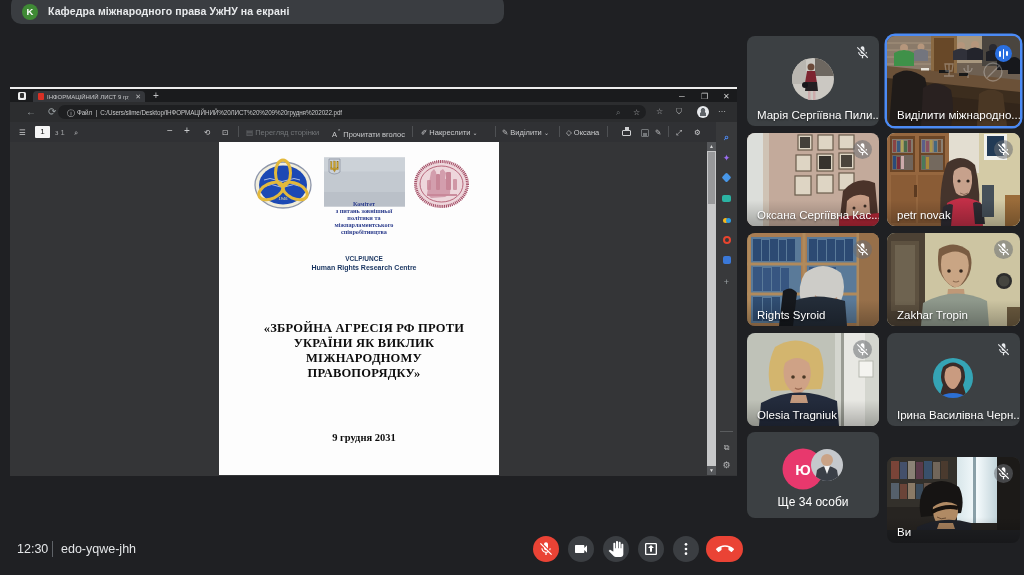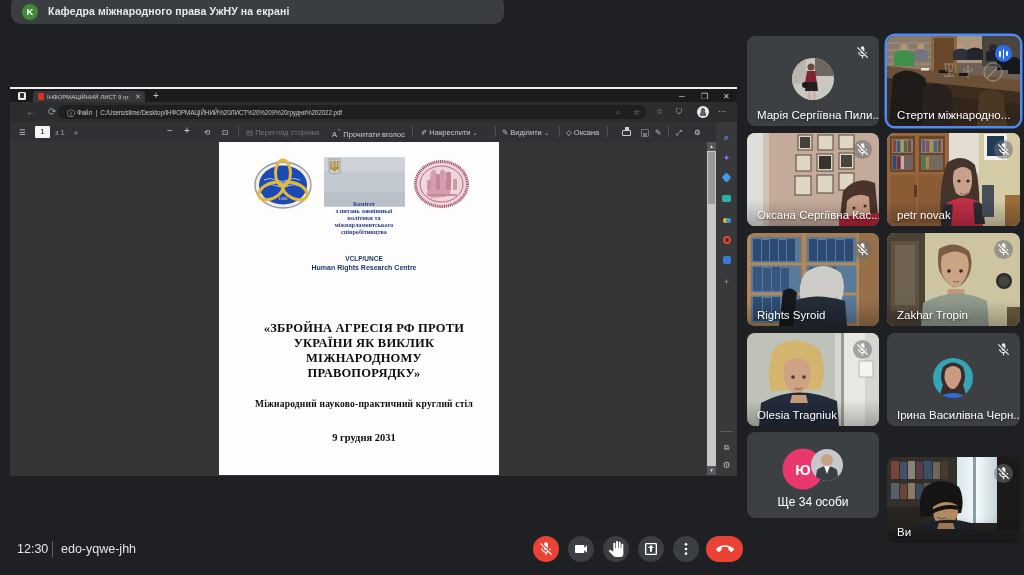--- a/index.html
+++ b/index.html
@@ -173,21 +173,20 @@
           <rect x="234" y="27" width="4" height="11" rx="1" opacity=".8"></rect>
           <path d="M208 42 h30 v2 h-30 z" opacity=".9"></path>
         </g>
       </svg>
       <div style="position:absolute;left:104px;top:27px;width:82px;text-align:center;color:#2b3c8c;font-weight:bold;font-size:6.2px;line-height:6.9px;" class="serif">Комітет<br>з питань зовнішньої<br>політики та<br>міжпарламентського<br>співробітництва</div>
 
       <div class="pc navy" style="top:113px;font-size:6.5px;font-weight:bold;">VCLP/UNCE</div>
       <div class="pc navy" style="top:122px;font-size:7px;font-weight:bold;letter-spacing:0;">Human Rights Research Centre</div>
 
       <div class="pc serif" style="top:147px;font-size:12.5px;font-weight:bold;line-height:15px;letter-spacing:.2px;">«ЗБРОЙНА АГРЕСІЯ РФ ПРОТИ<br>УКРАЇНИ ЯК ВИКЛИК<br>МІЖНАРОДНОМУ<br>ПРАВОПОРЯДКУ»</div>
-      <div class="pc serif" style="top:225px;font-size:9.5px;font-weight:bold;letter-spacing:.2px;">Міжнародний науково-практичний круглий стіл</div>
       <div class="pc serif" style="top:258px;font-size:10.5px;font-weight:bold;">9 грудня 2031</div>
     </div>
     <div class="sbar">
       <div class="sarr" style="top:0;">▲</div>
       <div class="sthumb"></div>
       <div class="sarr" style="bottom:0;">▼</div>
     </div>
   </div>
   <div class="edgebar">
     <div class="ei" style="top:10px;color:#4e8cf7;font-weight:bold;">⌕</div>
@@ -274,21 +273,21 @@
       <circle cx="106" cy="36" r="9"></circle>
       <path d="M100 42 l13 -13"></path>
       <path d="M81 29 v7 m-4 -4 a4 4 0 0 0 8 0 m-4 7 v3"></path>
     </g>
   </svg>
   <div style="position:absolute;top:9px;right:8px;width:17px;height:17px;border-radius:50%;background:#2a6fe0;z-index:6;">
     <span style="position:absolute;left:4px;top:5.5px;width:1.8px;height:6px;background:#fff;border-radius:1px;"></span>
     <span style="position:absolute;left:7.6px;top:3.5px;width:1.8px;height:10px;background:#fff;border-radius:1px;"></span>
     <span style="position:absolute;left:11.2px;top:6px;width:1.8px;height:5px;background:#fff;border-radius:1px;"></span>
   </div>
-  <div class="nm">Стерти міжнародно...</div>
+  <div class="nm">Виділити міжнародно...</div>
 </div>
 
 <div class="tile" style="left:747px;top:133px;height:93px;">
   <svg class="photo" width="132" height="93">
     <rect width="132" height="93" fill="#c3aa9b"></rect>
     <rect x="0" y="0" width="16" height="93" fill="#dcdeda"></rect>
     <rect x="16" y="0" width="6" height="93" fill="#cfc3b5"></rect>
     <g fill="#ded5c4" stroke="#6a5c4c" stroke-width="1.2">
       <rect x="51" y="2" width="14" height="15"></rect>
         <rect x="71" y="2" width="15" height="15"></rect>

